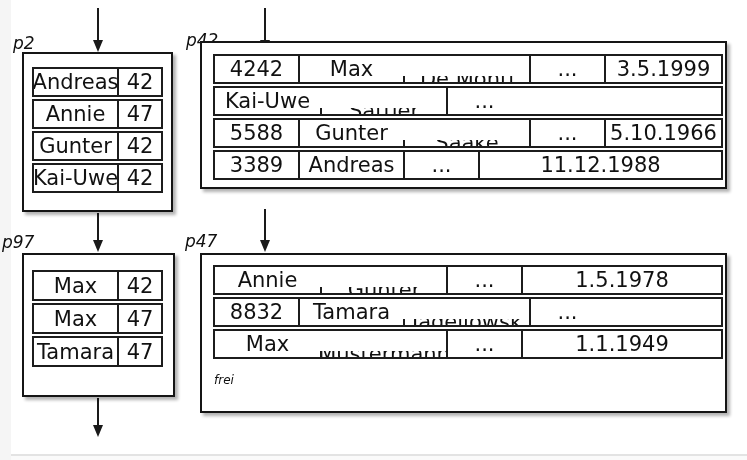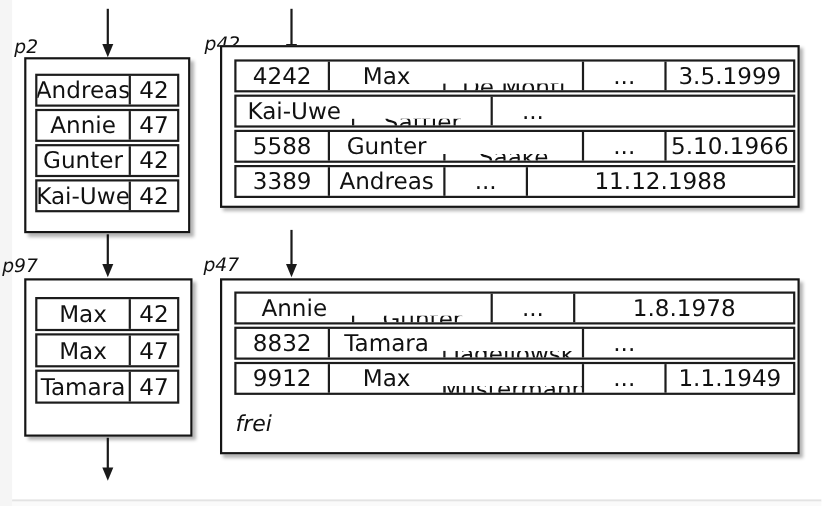--- a/index.html
+++ b/index.html
@@ -49,21 +49,21 @@
   .tbl-p97 .rrow { height:31px; }
   
   .tbl-big { width:510px; }
   .tbl-big .rrow { height:30px; }
   .tbl-big .c0 { width:83px; }
   .tbl-big .c1 { width:105px; }
   .tbl-big .c2 { width:126px;margin-top:20px; }
   .tbl-big .c3 { width:75px; }
   .tbl-big .c4 { flex:1; }
   .free-label {
-    position:absolute; font-style:italic; font-size:20px; color:#111;
+    position:absolute; font-style:italic; font-size:12px; color:#111;
   }
   
   .arrow-stem { position:absolute; width:2px; background:#1a1a1a; }
   .arrow-head {
     position:absolute; width:0; height:0;
     border-left:5px solid transparent; border-right:5px solid transparent;
     border-top:12px solid #1a1a1a;
   }
 </style>
 </head>
@@ -167,30 +167,29 @@
     </div>
   </div>
 
   <div class="page-label" style="left:185px; top:232px;">p47</div>
   <div class="page-box" style="left:200px; top:253px; width:527px; height:160px;">
     <div class="rtable tbl-big" style="left:11px; top:10px;">
       <div class="rrow">
         <div class="rcell c1">Annie</div>
         <div class="rcell c2">Gunter</div>
         <div class="rcell c3">...</div>
-        <div class="rcell c4">1.8.1978</div>
+        <div class="rcell c4">1.5.1978</div>
       </div>
       <div class="rrow">
         <div class="rcell c0">8832</div>
         <div class="rcell c1">Tamara</div>
         <div class="rcell c2">Jagellowsk</div>
         <div class="rcell c3">...</div>
       </div>
       <div class="rrow">
-        <div class="rcell c0">9912</div>
         <div class="rcell c1">Max</div>
         <div class="rcell c2">Mustermann</div>
         <div class="rcell c3">...</div>
         <div class="rcell c4">1.1.1949</div>
       </div>
     </div>
     <div class="free-label" style="left:12px; top:118px;">frei</div>
   </div>
 
 </div>

